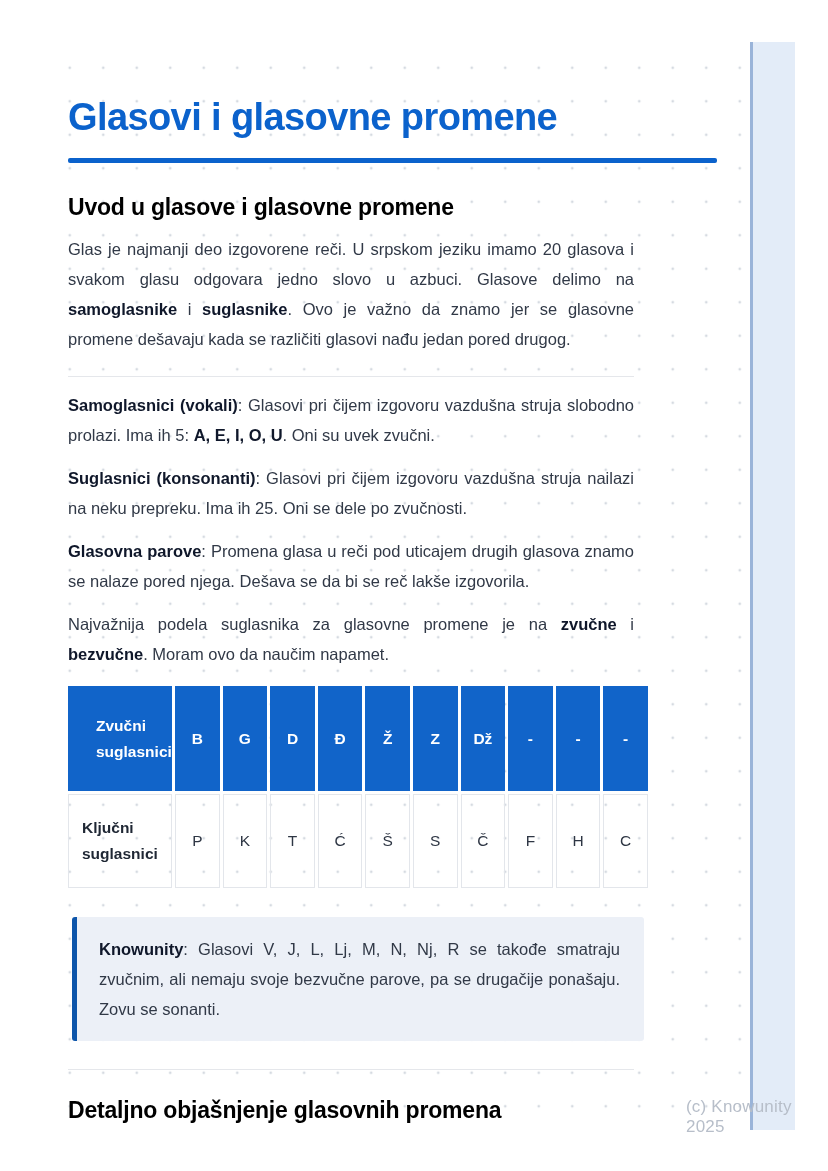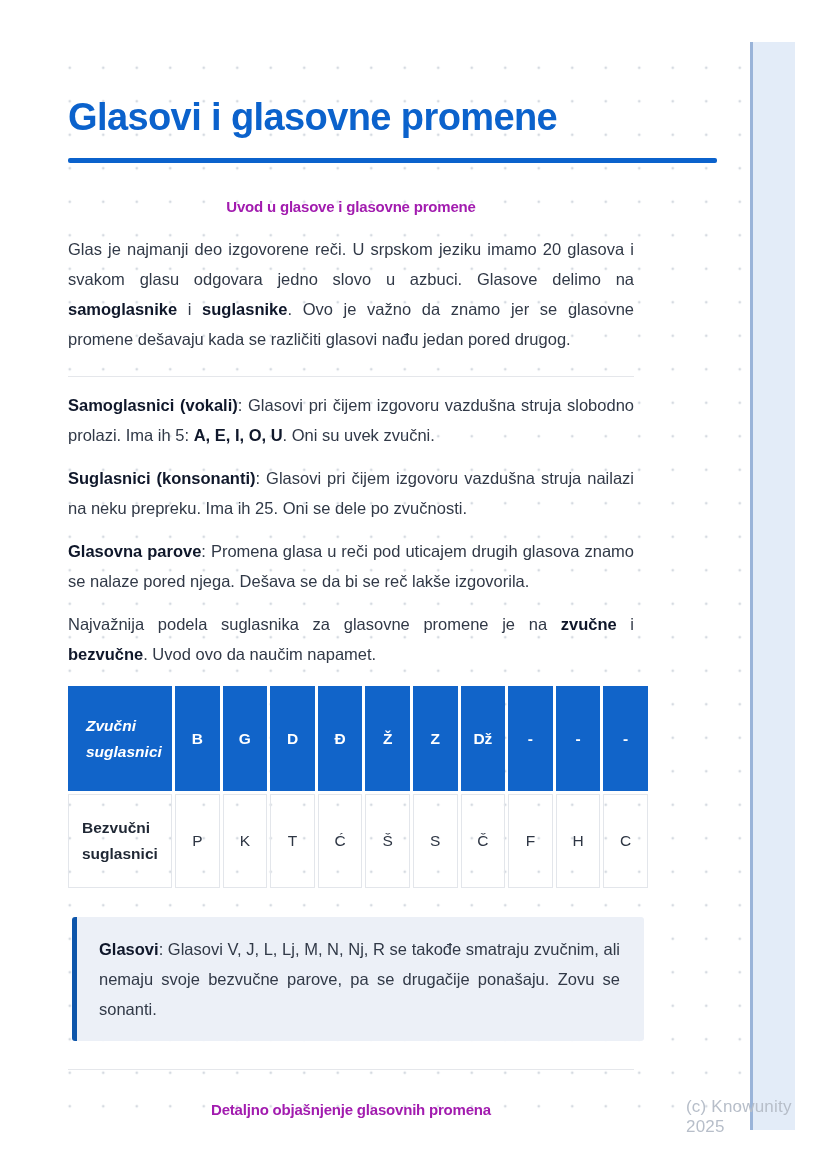--- a/index.html
+++ b/index.html
@@ -32,22 +32,22 @@
     margin:70px 0 0 0;
     font-size:38px; line-height:42px; font-weight:700;
     color:#0b62cc; letter-spacing:-0.6px;
   }
   .title-rule {
     height:5px; width:649px; background:#0b62cc;
     margin-top:20px; border-radius:2px;
   }
   .section-heading {
     margin:30px 0 0 0;
-    font-size:15px; line-height:28px; font-weight:700;
-    color:#a21caf; letter-spacing:-0.2px;text-align:center;
+    font-size:23px; line-height:28px; font-weight:700;
+    color:#000000; letter-spacing:-0.2px;
   }
   .body-para {
     margin:13px 0 0 0;
     font-size:16.5px; line-height:30px;
     text-align:justify;
     color:#313947;
   }
   .b { font-weight:700; color:#0f172a; }
   .divider {
     height:1px; background:#e5e7eb; border:none;
@@ -59,21 +59,21 @@
     width:586px; table-layout:fixed;
   }
   .col-label { width:104px; }
   .sound-table th, .sound-table td { vertical-align:middle; }
   .hdr-cell {
     background:#1164c9; color:#ffffff;
     font-weight:700; font-size:15.5px;
     height:85px; text-align:center;
   }
   .hdr-label {
-    text-align:left; padding:10px 18px; line-height:26px;font-style:italic;
+    text-align:left; padding:10px 28px; line-height:26px;
   }
   .bod-cell {
     border:1px solid #e3e6eb; background:transparent;
     height:72px; text-align:center;
     font-size:15.5px; color:#2e3644; font-weight:400;
   }
   .bod-label {
     text-align:left; padding:10px 13px; line-height:26px;
     font-weight:700; color:#1f2734; font-size:15.5px;
   }
@@ -110,21 +110,21 @@
 
   <hr class="divider">
 
 
   <p class="body-para"><span class="b">Samoglasnici (vokali)</span><span>: Glasovi pri čijem izgovoru vazdušna struja slobodno prolazi. Ima ih 5: </span><span class="b">A, E, I, O, U</span><span>. Oni su uvek zvučni.</span></p>
 
   <p class="body-para"><span class="b">Suglasnici (konsonanti)</span><span>: Glasovi pri čijem izgovoru vazdušna struja nailazi na neku prepreku. Ima ih 25. Oni se dele po zvučnosti.</span></p>
 
   <p class="body-para"><span class="b">Glasovna parove</span><span>: Promena glasa u reči pod uticajem drugih glasova znamo se nalaze pored njega. Dešava se da bi se reč lakše izgovorila.</span></p>
 
-  <p class="body-para"><span>Najvažnija podela suglasnika za glasovne promene je na </span><span class="b">zvučne</span><span> i </span><span class="b">bezvučne</span><span>. Uvod ovo da naučim napamet.</span></p>
+  <p class="body-para"><span>Najvažnija podela suglasnika za glasovne promene je na </span><span class="b">zvučne</span><span> i </span><span class="b">bezvučne</span><span>. Moram ovo da naučim napamet.</span></p>
 
   <table class="sound-table">
     <colgroup>
       <col class="col-label">
         <col>
         <col>
         <col>
         <col>
         <col>
         <col>
@@ -141,36 +141,36 @@
         <th class="hdr-cell">D</th>
         <th class="hdr-cell">Đ</th>
         <th class="hdr-cell">Ž</th>
         <th class="hdr-cell">Z</th>
         <th class="hdr-cell">Dž</th>
         <th class="hdr-cell">-</th>
         <th class="hdr-cell">-</th>
         <th class="hdr-cell">-</th>
       </tr>
       <tr>
-        <td class="bod-cell bod-label">Bezvučni suglasnici</td>
+        <td class="bod-cell bod-label">Ključni suglasnici</td>
         <td class="bod-cell">P</td>
         <td class="bod-cell">K</td>
         <td class="bod-cell">T</td>
         <td class="bod-cell">Ć</td>
         <td class="bod-cell">Š</td>
         <td class="bod-cell">S</td>
         <td class="bod-cell">Č</td>
         <td class="bod-cell">F</td>
         <td class="bod-cell">H</td>
         <td class="bod-cell">C</td>
       </tr>
     </tbody>
   </table>
 
-  <div class="note-box"><span class="b">Glasovi</span><span>: Glasovi V, J, L, Lj, M, N, Nj, R se takođe smatraju zvučnim, ali nemaju svoje bezvučne parove, pa se drugačije ponašaju. Zovu se sonanti.</span></div>
+  <div class="note-box"><span class="b">Knowunity</span><span>: Glasovi V, J, L, Lj, M, N, Nj, R se takođe smatraju zvučnim, ali nemaju svoje bezvučne parove, pa se drugačije ponašaju. Zovu se sonanti.</span></div>
 
   <hr class="divider" style="margin-top:28px;">
 
   <h2 class="section-heading" style="margin-top:26px;">Detaljno objašnjenje glasovnih promena</h2>
 
 </div>
 
 <div class="watermark">(c) Knowunity 2025</div>
 
 </body></html>

